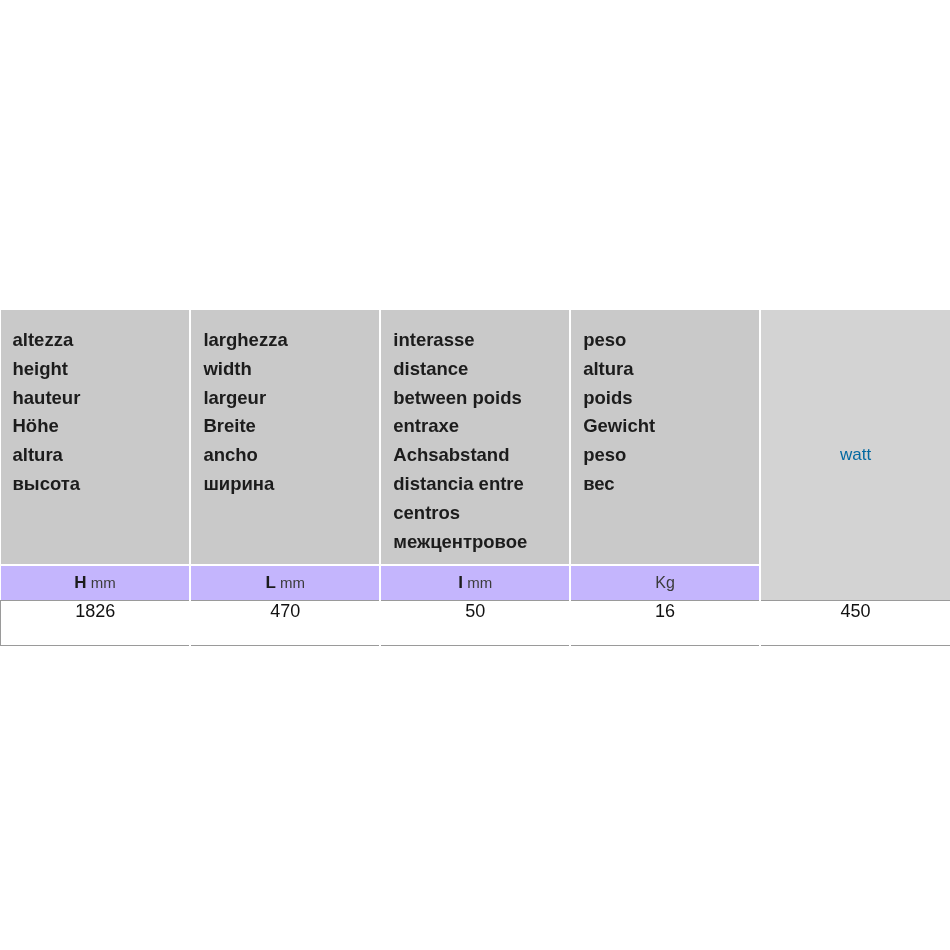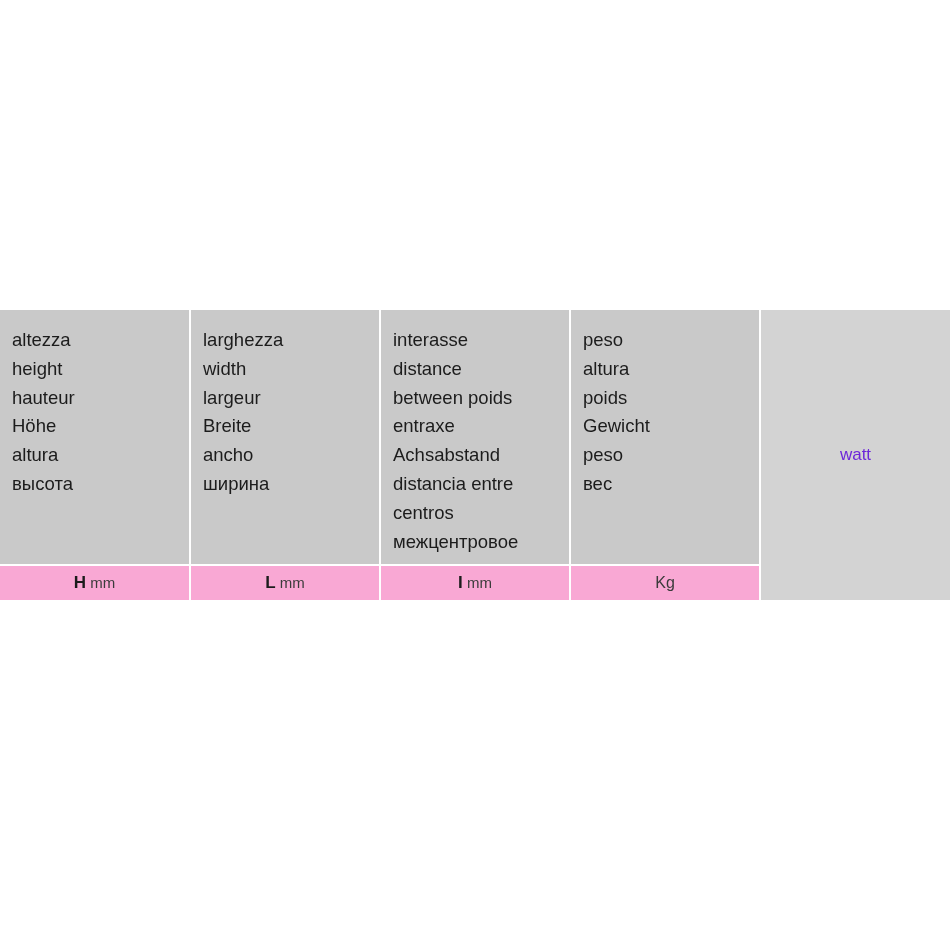--- a/index.html
+++ b/index.html
@@ -40,37 +40,37 @@
     position: relative;
   }
   .hdr-cell.light {
     background: #d3d3d3;
   }
   .hdr-terms {
     padding: 16px 0 0 12px;
     font-size: 18.5px;
     line-height: 28.8px;
     color: #1c1c1c;
-    font-weight: 400;
+    font-weight: 700;
   }
   .hdr-terms div {
     white-space: pre-line;
   }
 
   
   .sym-strip {
     position: absolute;
     left: 0;
     right: 0;
     bottom: 0;
     height: 34px;
     line-height: 34px;
     text-align: center;
     border-top: 2px solid #ffffff;
-    background: #f9a8d4;
+    background: #c4b5fd;
     font-size: 15px;
     color: #333333;
     margin-top: 15px;
   }
   .sym-strip .sym-main {
     font-weight: bold;
     font-size: 17px;
     color: #1c1c1c;
   }
   .sym-strip .sym-unit {
@@ -85,21 +85,21 @@
     text-align: right;
   }
 
   
   .watt-wrap {
     height: 290px;
     display: flex;
     align-items: center;
     justify-content: center;
     font-size: 17px;
-    color: #6d28d9;
+    color: #0369a1;
   }
 
   
   .val-cell {
     background: #ffffff;
     height: 44px;
     text-align: center;
     vertical-align: middle;
     font-size: 18px;
     color: #111111;
@@ -190,14 +190,21 @@
 
     <td>
       <div class="hdr-cell light">
         <div class="watt-wrap">
           <span>watt</span>
         </div>
       </div>
     </td>
   </tr>
 
+  <tr>
+    <td class="val-cell">1826</td>
+    <td class="val-cell">470</td>
+    <td class="val-cell">50</td>
+    <td class="val-cell">16</td>
+    <td class="val-cell">450</td>
+  </tr>
 </tbody>
   </table>
 
 </body></html>

